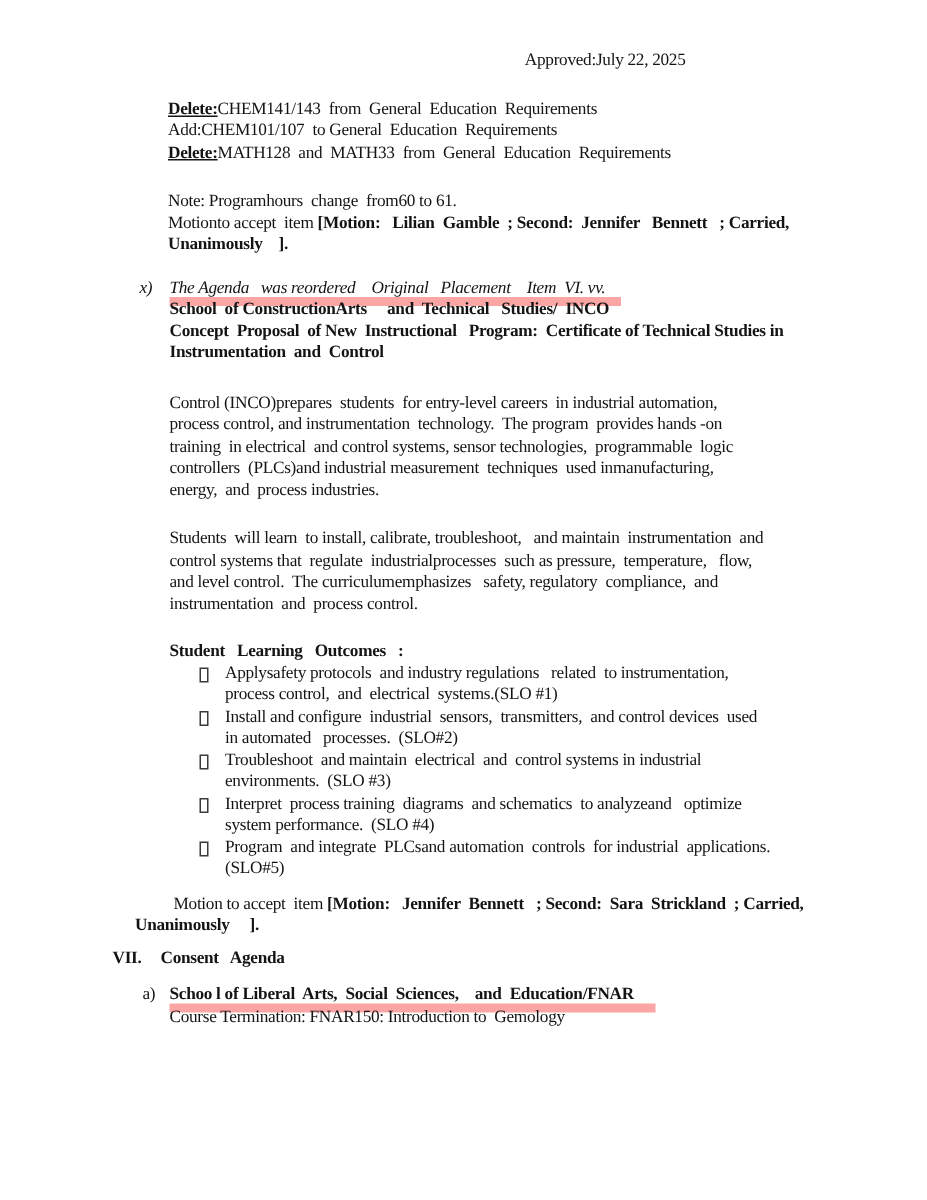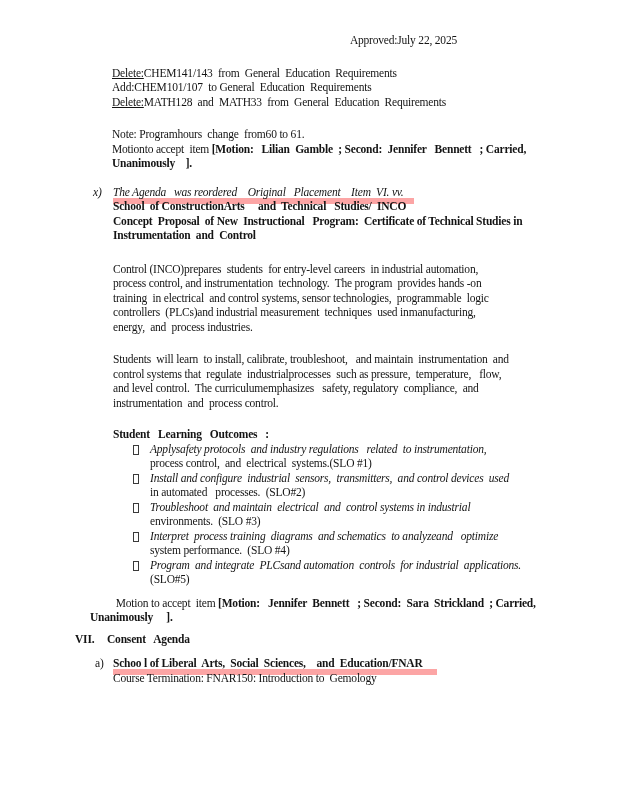--- a/index.html
+++ b/index.html
@@ -7,23 +7,23 @@
     width:544px;height:800px;background:#ffffff;position:relative;overflow:hidden;
     font-family:"Liberation Serif","DejaVu Serif",serif;
     font-size:11.5px;line-height:14.5px;color:#141414;letter-spacing:-0.2px;
   }
   .block{position:relative;}
   .block.right{text-align:right;}
   .line{white-space:pre;}
   .marker{position:absolute;top:0;white-space:pre;}
   .b{font-weight:bold;}
   .i{font-style:italic;}
-  .u{text-decoration:underline;}
+  .u{text-decoration:underline;font-weight:bold;}
   .ub{border-bottom:6px solid #fca5a5;}
-  .bullet-line{padding-left:37px;position:relative;font-style:italic;}
+  .bullet-line{padding-left:37px;position:relative;}
   .bullet-cont{padding-left:37px;}
   .bullet-box{position:absolute;left:20px;top:3.5px;width:4px;height:8px;border:1px solid #3a3a3a;background:#fff;}
 </style>
 </head>
 <body>
 
 <div class="page">
     <div class="block right" style="margin-top: 33px; margin-right: 87px;">
       <div class="line"><span>Approved:July 22, 2025</span></div>
     </div>

